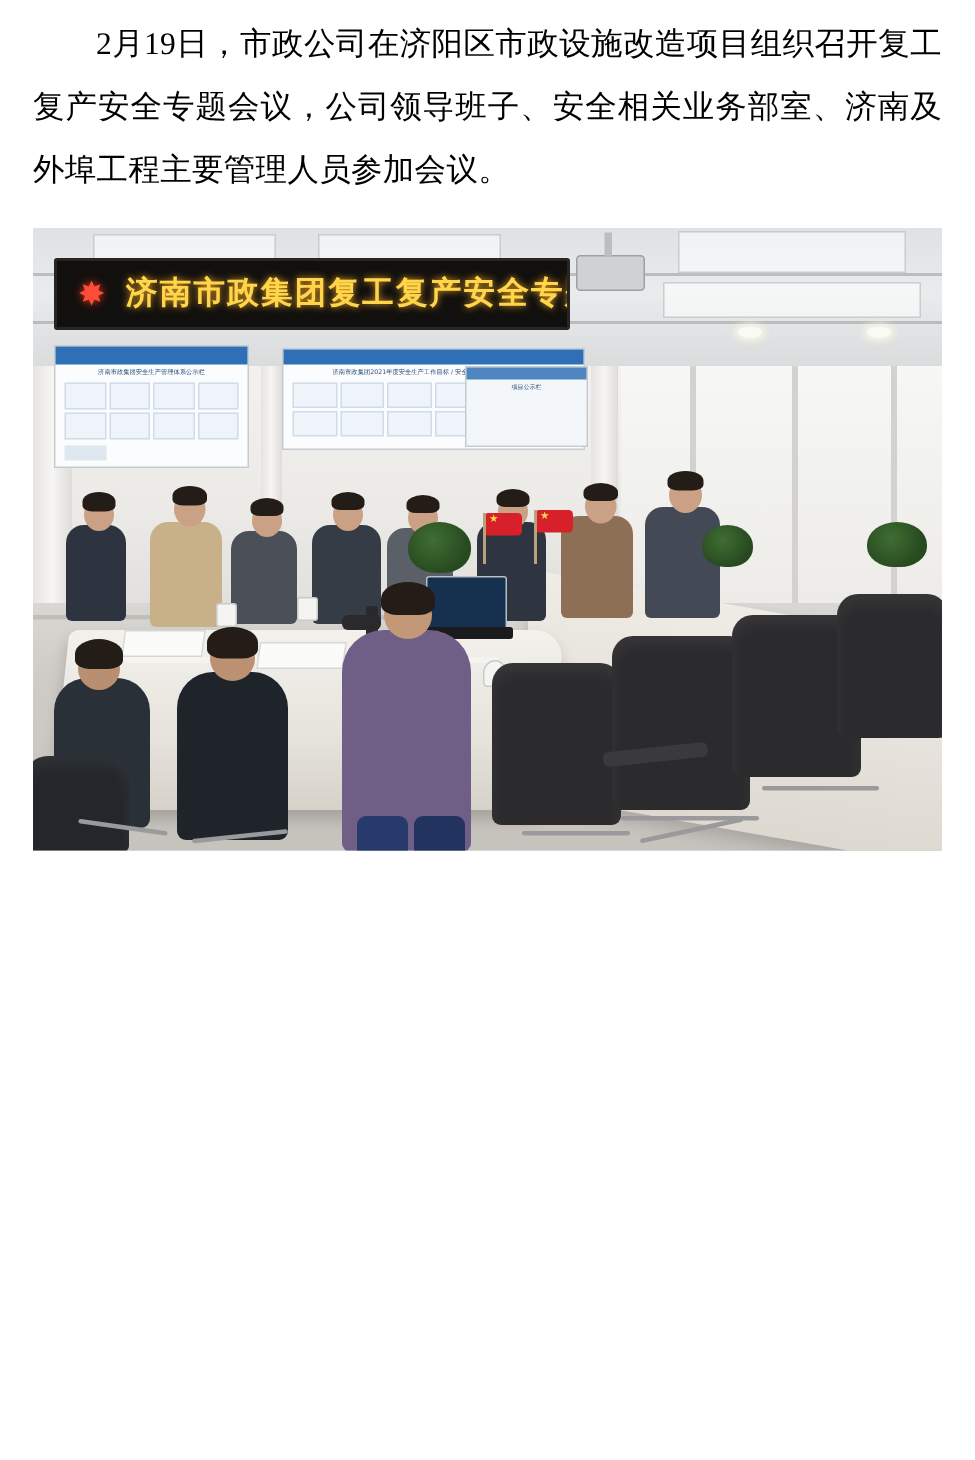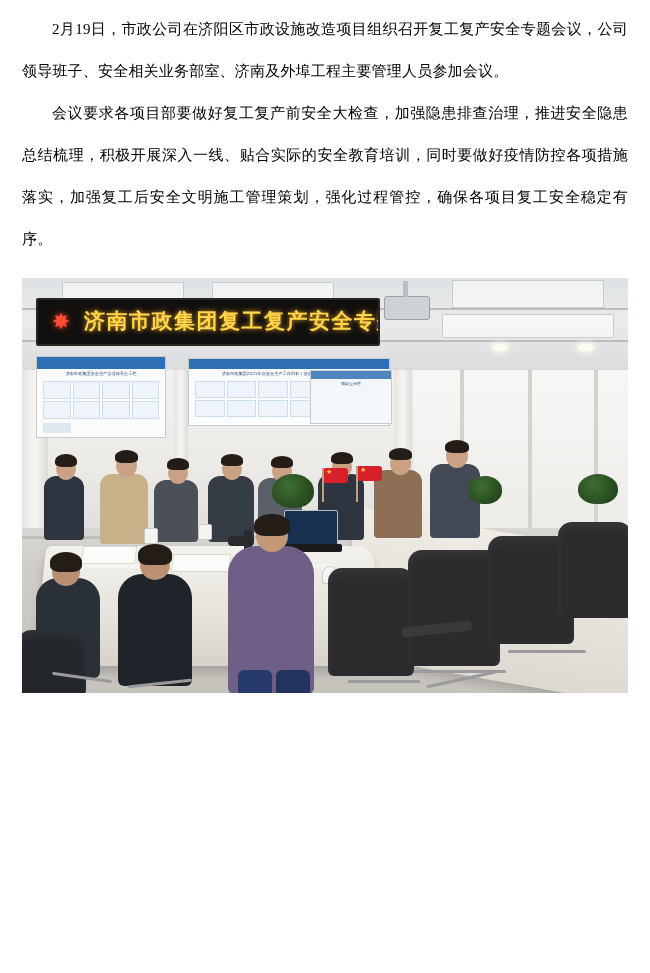--- a/index.html
+++ b/index.html
@@ -15,21 +15,21 @@
     overflow: hidden;
   }
   .page {
     width: 650px;
     height: 973px;
     box-sizing: border-box;
     padding: 8px 22px 0 22px;
     position: relative;
   }
   .para {
-    font-size: 15px;
+    font-size: 21px;
     line-height: 42px;
     text-align: justify;
     text-justify: inter-ideograph;
     text-indent: 2em;
     margin: 0 0 0 0;
     letter-spacing: 0.2px;
     font-family: "Liberation Serif", "DejaVu Serif", serif;
   }
   .photo-wrap {
     margin-top: 18px;
@@ -294,21 +294,20 @@
     background: #2a2a2c;
     border-radius: 2px;
   }
 </style>
 </head>
 <body>
 
 <div class="page">
 
   <p class="para">2月19日，市政公司在济阳区市政设施改造项目组织召开复工复产安全专题会议，公司领导班子、安全相关业务部室、济南及外埠工程主要管理人员参加会议。</p>
-  <p class="para">会议要求各项目部要做好复工复产前安全大检查，加强隐患排查治理，推进安全隐患总结梳理，积极开展深入一线、贴合实际的安全教育培训，同时要做好疫情防控各项措施落实，加强复工后安全文明施工管理策划，强化过程管控，确保各项目复工安全稳定有序。</p>
 
   <div class="photo-wrap">
     <div class="photo">
 
       <div class="ceil"></div>
       <div class="ceil-line" style="top:30px;"></div>
       <div class="ceil-line" style="top:62px;"></div>
       <div class="ceil-panel" style="left:40px;top:4px;width:120px;height:22px;"></div>
       <div class="ceil-panel" style="left:190px;top:4px;width:120px;height:22px;"></div>
       <div class="ceil-panel" style="left:430px;top:2px;width:150px;height:26px;"></div>

